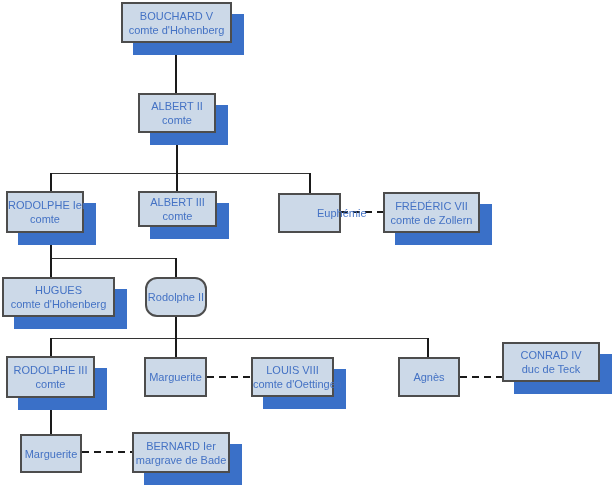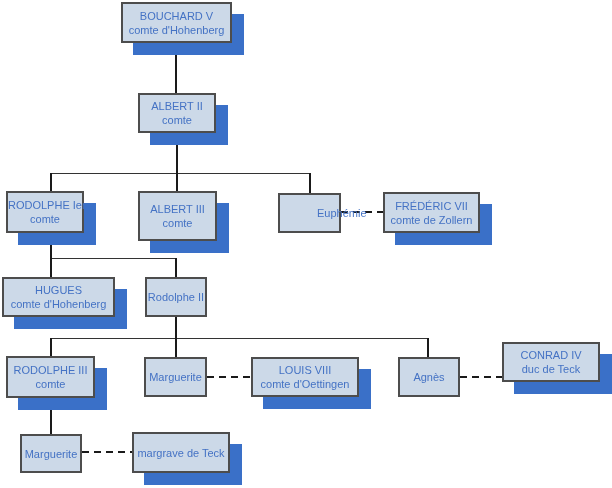--- a/index.html
+++ b/index.html
@@ -66,55 +66,56 @@
       <div class="ptitle">comte d'Hohenberg</div>
     </div>
     <div class="node shadow" style="left: 138px; top: 93px; width: 78px; height: 40px;">
       <div class="pname">ALBERT II</div>
       <div class="ptitle">comte</div>
     </div>
     <div class="node shadow" style="left: 6px; top: 191px; width: 78px; height: 42px;">
       <div class="pname">RODOLPHE Ier</div>
       <div class="ptitle">comte</div>
     </div>
-    <div class="node shadow" style="left: 138px; top: 191px; width: 79px; height: 50px;">
+    <div class="node shadow" style="left: 138px; top: 191px; width: 79px; height: 36px;">
       <div class="pname">ALBERT III</div>
       <div class="ptitle">comte</div>
     </div>
     <div class="node" style="left: 278px; top: 193px; width: 63px; height: 40px; padding-left: 37px;">
       <div class="pname">Euphémie</div>
     </div>
     <div class="node shadow" style="left: 383px; top: 192px; width: 97px; height: 41px;">
       <div class="pname">FRÉDÉRIC VII</div>
       <div class="ptitle">comte de Zollern</div>
     </div>
     <div class="node shadow" style="left: 2px; top: 277px; width: 113px; height: 40px;">
       <div class="pname">HUGUES</div>
       <div class="ptitle">comte d'Hohenberg</div>
     </div>
-    <div class="node" style="left: 145px; top: 277px; width: 62px; height: 40px;">
+    <div class="node" style="left: 145px; top: 277px; width: 62px; height: 40px; border-radius: 12px;">
       <div class="pname">Rodolphe II</div>
     </div>
     <div class="node shadow" style="left: 6px; top: 356px; width: 89px; height: 42px;">
       <div class="pname">RODOLPHE III</div>
       <div class="ptitle">comte</div>
     </div>
     <div class="node" style="left: 144px; top: 357px; width: 63px; height: 40px;">
       <div class="pname">Marguerite</div>
     </div>
-    <div class="node shadow" style="left: 251px; top: 357px; width: 108px; height: 40px;">
+    <div class="node shadow" style="left: 251px; top: 357px; width: 83px; height: 40px;">
       <div class="pname">LOUIS VIII</div>
       <div class="ptitle">comte d'Oettingen</div>
     </div>
     <div class="node" style="left: 398px; top: 357px; width: 62px; height: 40px;">
       <div class="pname">Agnès</div>
     </div>
     <div class="node shadow" style="left: 502px; top: 342px; width: 98px; height: 40px;">
       <div class="pname">CONRAD IV</div>
       <div class="ptitle">duc de Teck</div>
     </div>
     <div class="node" style="left: 20px; top: 434px; width: 62px; height: 39px;">
       <div class="pname">Marguerite</div>
     </div>
     <div class="node shadow" style="left: 132px; top: 432px; width: 98px; height: 41px;">
-      <div class="ptitle">margrave de Teck</div>
+      <div class="pname">BERNARD Ier</div>
+      <div class="ptitle">margrave de Bade</div>
     </div>
   </div>
 
 </body></html>

